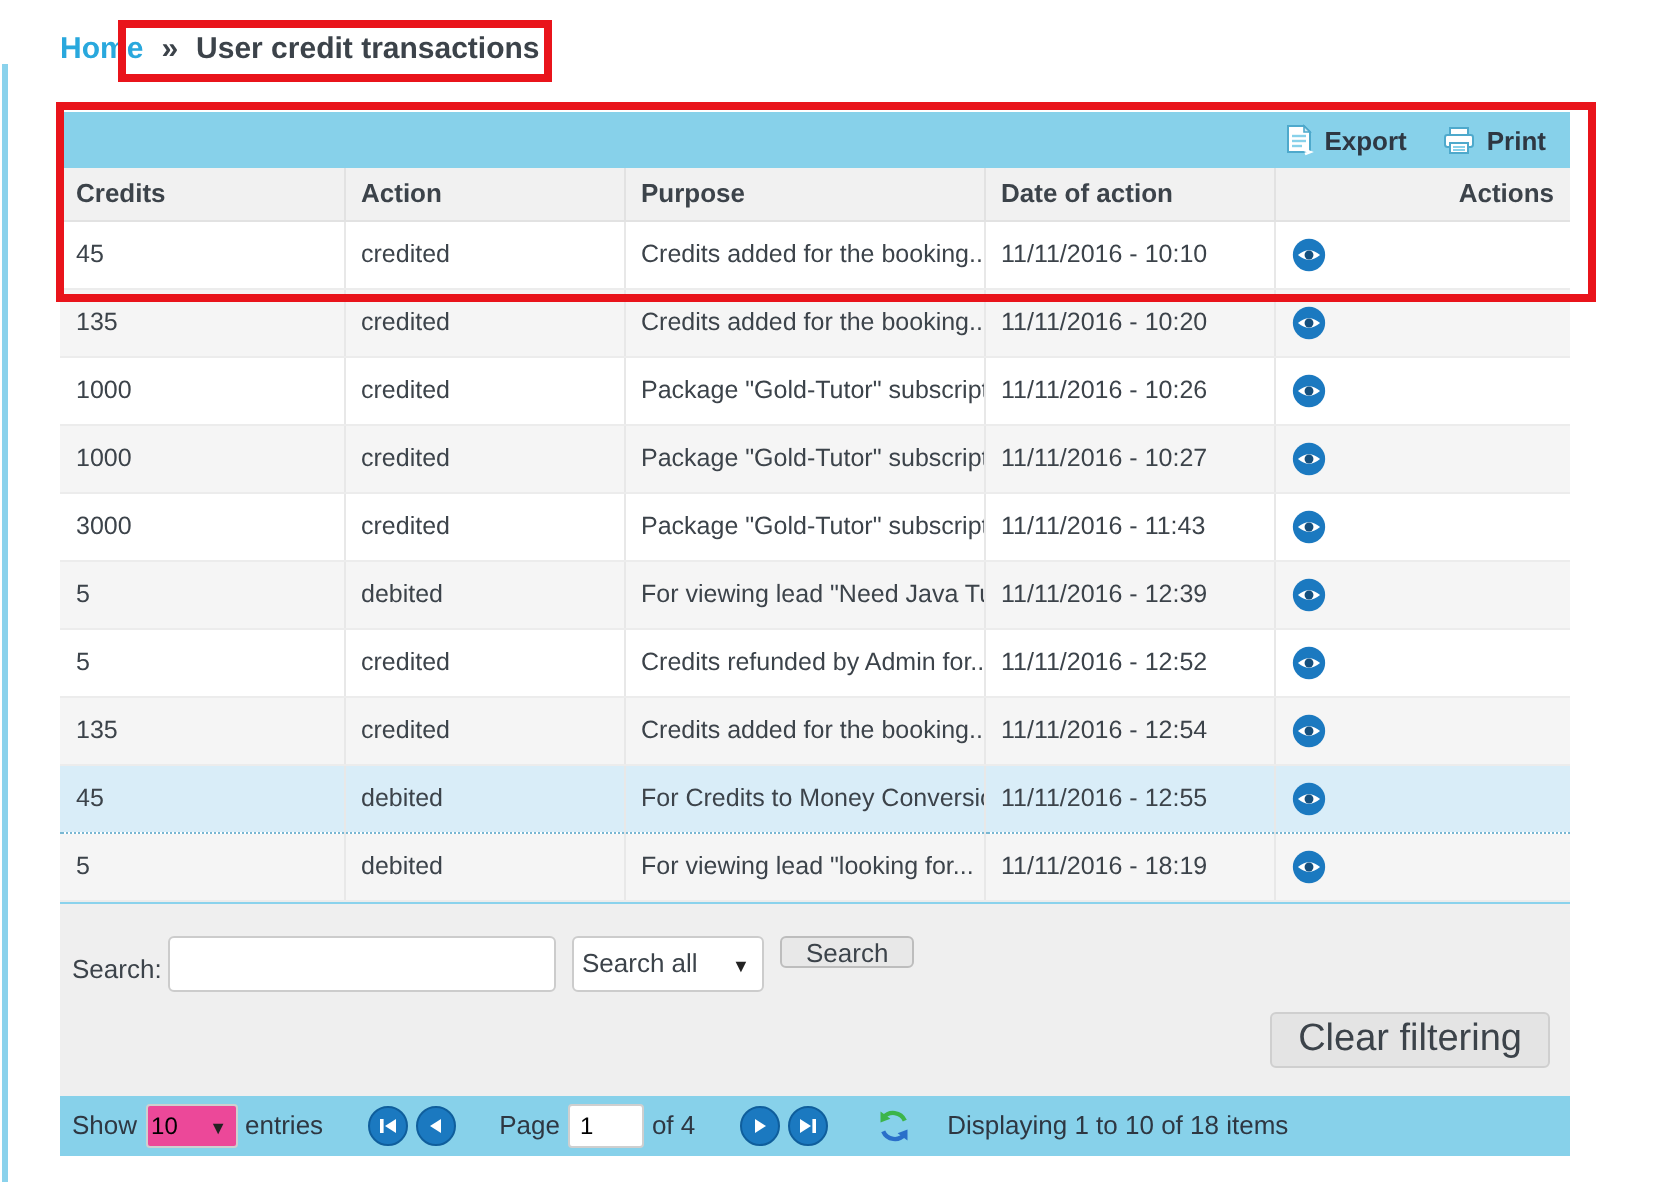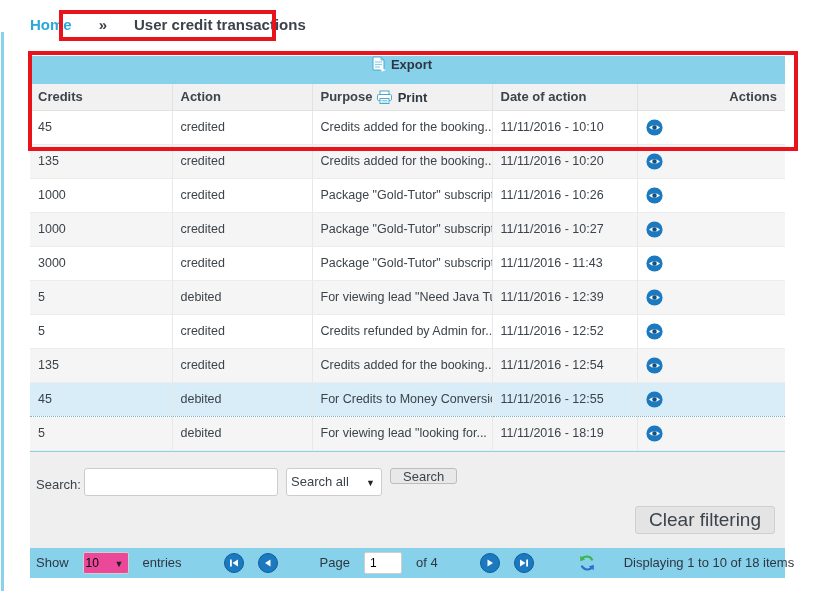--- a/index.html
+++ b/index.html
@@ -4,29 +4,29 @@
 <style>
   * { margin:0; padding:0; box-sizing:border-box; }
   html,body { background:#fff; }
   .page {
     position:relative; width:827px; height:591px; background:#fff;
     font-family:"Liberation Sans", sans-serif; color:#3c434a; overflow:hidden;
   }
   .edge-line { position:absolute; left:1px; top:32px; width:3px; height:559px; background:#8ad2ec; }
 
   
-  .breadcrumb { position:absolute; left:30px; top:16px; font-size:15px; font-weight:bold; display:flex; gap:27px; align-items:baseline; }
+  .breadcrumb { position:absolute; left:30px; top:16px; font-size:15px; font-weight:bold; display:flex; gap:9px; align-items:baseline; }
   .breadcrumb a { color:#29a8dd; text-decoration:none; }
   .crumb-sep { color:#3c434a; }
   .crumb-current { color:#3c434a; }
 
   
   .panel { position:absolute; left:30px; top:56px; width:755px; }
 
-  .toolbar { height:28px; background:#87d1ea; display:flex; justify-content:space-between; align-items:center; gap:18px; padding-right:12px;flex-direction:column; }
+  .toolbar { height:28px; background:#87d1ea; display:flex; justify-content:flex-end; align-items:center; gap:18px; padding-right:12px; }
   .tool-btn { display:flex; align-items:center; gap:5px; font-size:13px; font-weight:bold; color:#2e3742; cursor:pointer; }
   .tool-btn svg { display:block; }
 
   table.grid { width:755px; border-collapse:collapse; table-layout:fixed; background:#fff; }
   table.grid th {
     background:#f1f1f1; font-size:13px; font-weight:bold; text-align:left;
     padding:5px 8px; height:26px; border:1px solid #e2e2e2; border-top:none; color:#3c434a;
   }
   table.grid th:last-child { text-align:right; border-right:none; }
   table.grid th:first-child { border-left:none; }
@@ -44,21 +44,21 @@
   .search-area { position:relative; height:97px; background:#efefef; border-top:1px solid #8ad2ec; }
   .search-label { position:absolute; left:6px; top:25px; font-size:13px; color:#3c434a; }
   .search-input { position:absolute; left:54px; top:16px; width:194px; height:28px; border:1px solid #ccc; border-radius:3px; background:#fff; padding:0 8px; font-size:13px; font-family:"Liberation Sans",sans-serif; }
   .search-select { position:absolute; left:256px; top:16px; width:96px; height:28px; border:1px solid #ccc; border-radius:3px; background:#fff; font-size:13px; font-family:"Liberation Sans",sans-serif; color:#3c434a; padding:0 4px; appearance:none; -webkit-appearance:none; }
   .select-caret { position:absolute; pointer-events:none; font-size:9px; color:#222; }
   .caret-search { left:336px; top:26px; }
   .search-btn { position:absolute; left:360px; top:16px; height:16px; padding:0 12px; background:#e8e8e8; border:1px solid #bdbdbd; border-radius:3px; font-size:13px; font-family:"Liberation Sans",sans-serif; color:#3c434a; cursor:pointer; }
   .clear-btn { position:absolute; right:10px; bottom:14px; height:28px; padding:0 13px; background:#e4e4e4; border:1px solid #cfcfcf; border-radius:3px; font-size:19px; font-family:"Liberation Sans",sans-serif; color:#3c434a; cursor:pointer; }
 
   
-  .pager { height:30px; background:#87d1ea; display:flex; align-items:center; font-size:13px; color:#2e3742; padding:0 6px; gap:14px; }
+  .pager { height:30px; background:#87d1ea; display:flex; align-items:center; font-size:13px; color:#2e3742; padding:0 6px; gap:4px; }
   .pager .lbl { white-space:nowrap; }
   .size-select { width:46px; height:22px; border:1px solid #cfcfcf; border-radius:2px; background:#ec4899; font-size:12px; font-family:"Liberation Sans",sans-serif; padding:0 2px; appearance:none; -webkit-appearance:none; }
   .size-wrap { position:relative; display:inline-block; }
   .size-wrap .select-caret { right:5px; top:7px; }
   .page-input { width:38px; height:22px; border:1px solid #cfcfcf; border-radius:2px; background:#fff; font-size:12px; padding:0 5px; font-family:"Liberation Sans",sans-serif; }
   .nav-btn { width:20px; height:20px; border-radius:50%; background:#1b79c0; border:1px solid #0f5e9c; display:inline-flex; align-items:center; justify-content:center; cursor:pointer; flex:none; }
   .nav-btn svg { display:block; } .gap-m { width:14px; flex:none; } .gap-l { width:16px; flex:none; }
   .refresh { width:18px; height:18px; cursor:pointer; flex:none; }
   .status-text { margin-left:14px; white-space:nowrap; }
 

